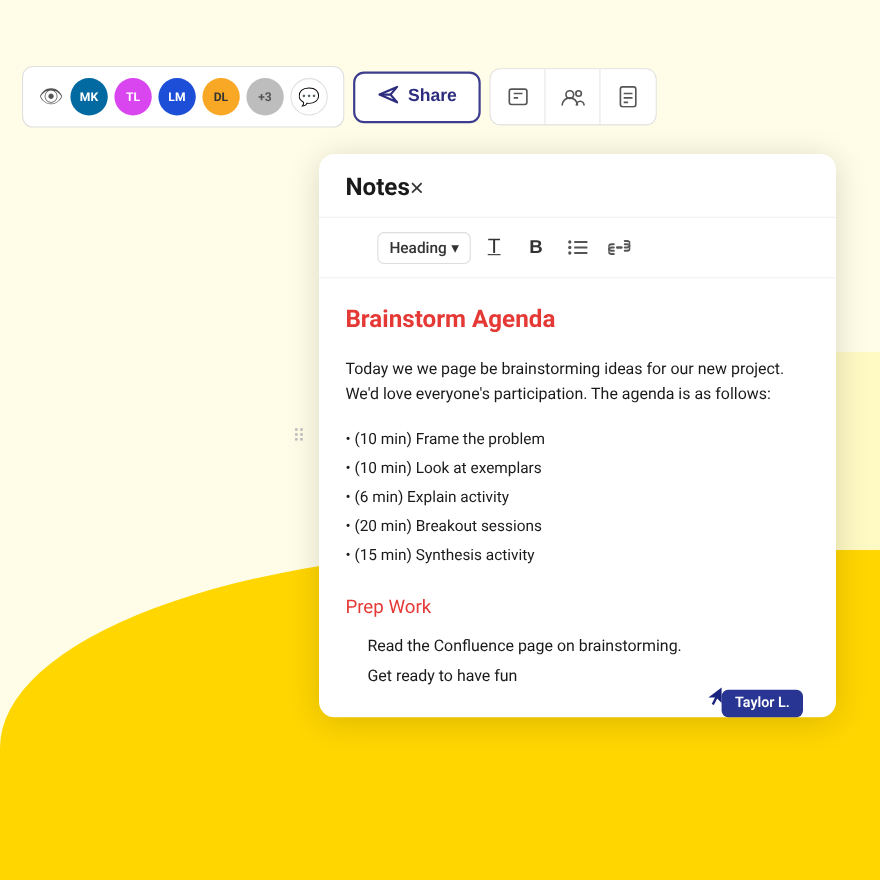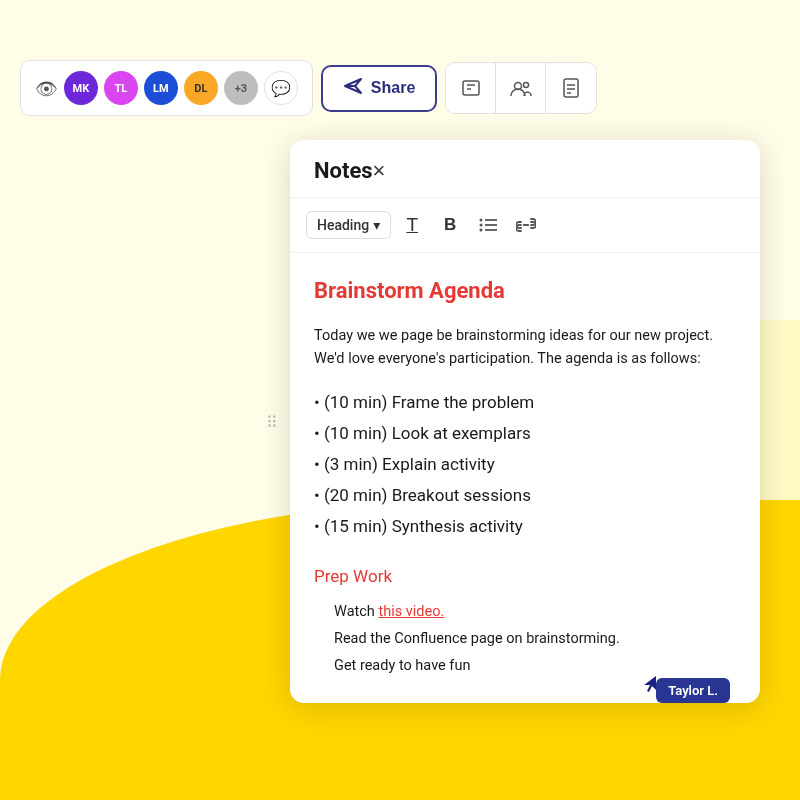--- a/index.html
+++ b/index.html
@@ -72,21 +72,21 @@
       border-radius: 50%;
       display: flex;
       align-items: center;
       justify-content: center;
       font-size: 11px;
       font-weight: 700;
       color: white;
       cursor: pointer;
     }
 
-    .avatar-mk { background: #6d28d9; }
+    .avatar-mk { background: #0369a1; }
     .avatar-tl { background: #d946ef; }
     .avatar-lm { background: #1d4ed8; }
     .avatar-dl { background: #f9a825; color: #333; }
     .avatar-more { background: #bdbdbd; color: #555; }
 
     .chat-icon-btn {
       width: 34px; height: 34px;
       border-radius: 50%;
       border: 1.5px solid #e0e0e0;
       display: flex; align-items: center; justify-content: center;
@@ -187,20 +187,21 @@
       align-items: flex-end;
       gap: 4px;
       padding: 5px 10px;
       border: 1px solid #ddd;
       border-radius: 6px;
       cursor: pointer;
       font-size: 14px;
       font-weight: 500;
       color: #333;
       background: white;
+      margin-left: 37px;
     }
 
     .format-btn {
       width: 34px; height: 34px;
       display: flex; align-items: center; justify-content: center;
       background: none;
       border: none;
       cursor: pointer;
       font-size: 17px;
       color: #555;
@@ -226,21 +227,21 @@
       margin-bottom: 16px;
     }
 
     .notes-list {
       list-style: none;
       padding: 0;
       margin-bottom: 20px;
     }
 
     .notes-list li {
-      font-size: 17px;
+      font-size: 14px;
       color: #1a1a1a;
       padding: 2px 0;
     }
 
     .notes-list li::before {
       content: "• ";
     }
 
     .notes-subheading {
       font-size: 17px;
@@ -399,28 +400,27 @@
     </button>
   </div>
 
   <div class="notes-content-wrapper">
     <div class="notes-content">
       <div class="notes-heading-main">Brainstorm Agenda</div>
       <p class="notes-body-text">Today we we page be brainstorming ideas for our new project. We'd love everyone's participation. The agenda is as follows:</p>
       <ul class="notes-list">
         <li>(10 min) Frame the problem</li>
         <li>(10 min) Look at exemplars</li>
-        <li>(3 min) Explain activity</li>
+        <li>(6 min) Explain activity</li>
         <li>(20 min) Breakout sessions</li>
         <li>(15 min) Synthesis activity</li>
       </ul>
 
       <div class="notes-subheading">Prep Work</div>
       <div class="notes-indented">
-        <p>Watch <a class="notes-link" href="#">this video.</a></p>
         <p>Read the Confluence page on brainstorming.</p>
         <p>Get ready to have fun</p>
       </div>
     </div>
 
     <div class="cursor-tooltip">
       <span class="cursor-arrow">
         <svg width="16" height="20" viewBox="0 0 16 20" fill="#1a237e">
           <path d="M2 2L2 16L6 12L9 18L11 17L8 11L14 11L2 2Z"></path>
         </svg>

